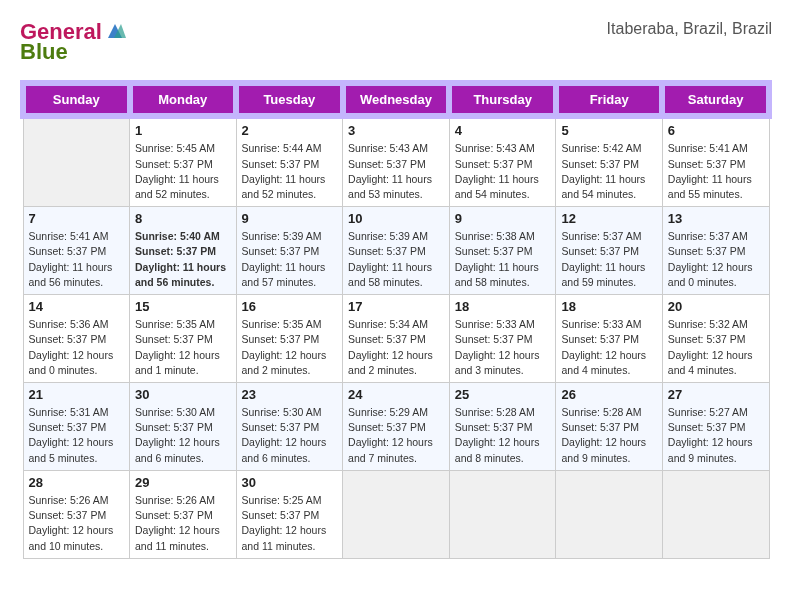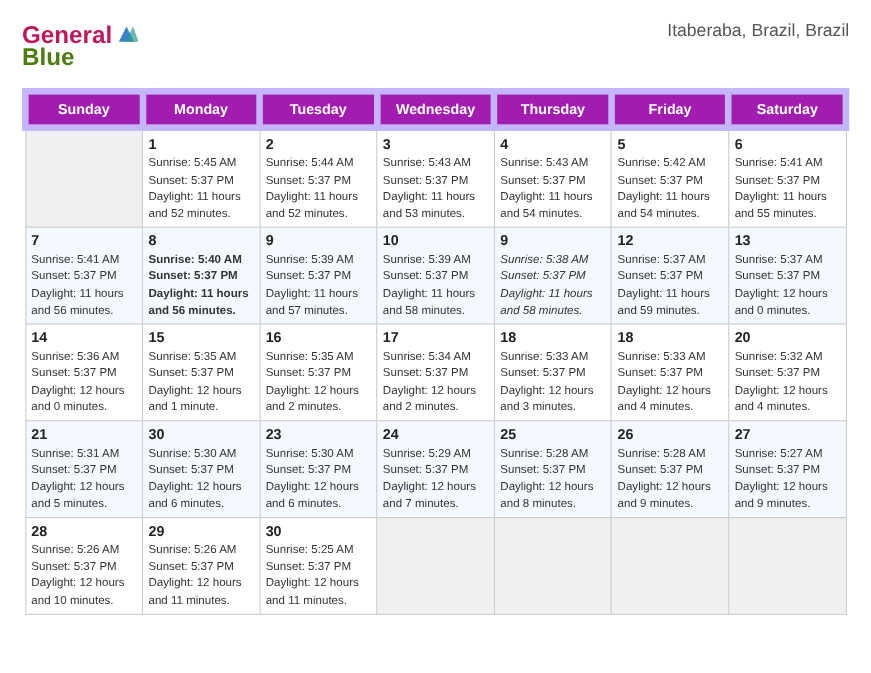--- a/index.html
+++ b/index.html
@@ -190,21 +190,21 @@
         </td>
         <td>
           <div class="day-num">10</div>
           <div class="day-info" style="white-space: pre-line;">Sunrise: 5:39 AM
 Sunset: 5:37 PM
 Daylight: 11 hours
 and 58 minutes.</div>
         </td>
         <td>
           <div class="day-num">9</div>
-          <div class="day-info" style="white-space: pre-line; font-style: italic;">Sunrise: 5:38 AM
+          <div class="day-info" style="white-space: pre-line;">Sunrise: 5:38 AM
 Sunset: 5:37 PM
 Daylight: 11 hours
 and 58 minutes.</div>
         </td>
         <td>
           <div class="day-num">12</div>
           <div class="day-info" style="white-space: pre-line;">Sunrise: 5:37 AM
 Sunset: 5:37 PM
 Daylight: 11 hours
 and 59 minutes.</div>

